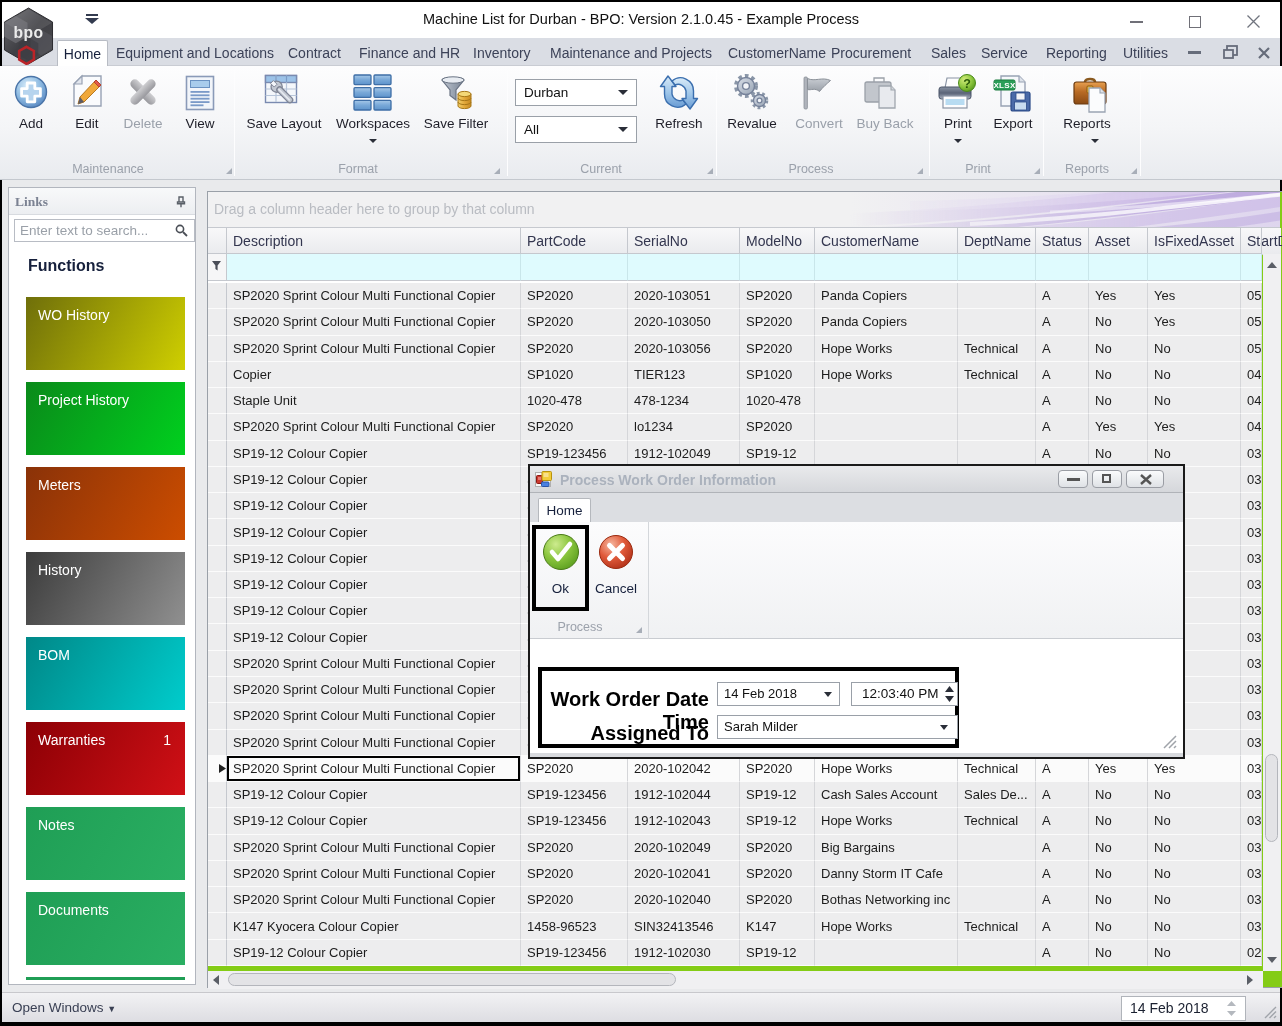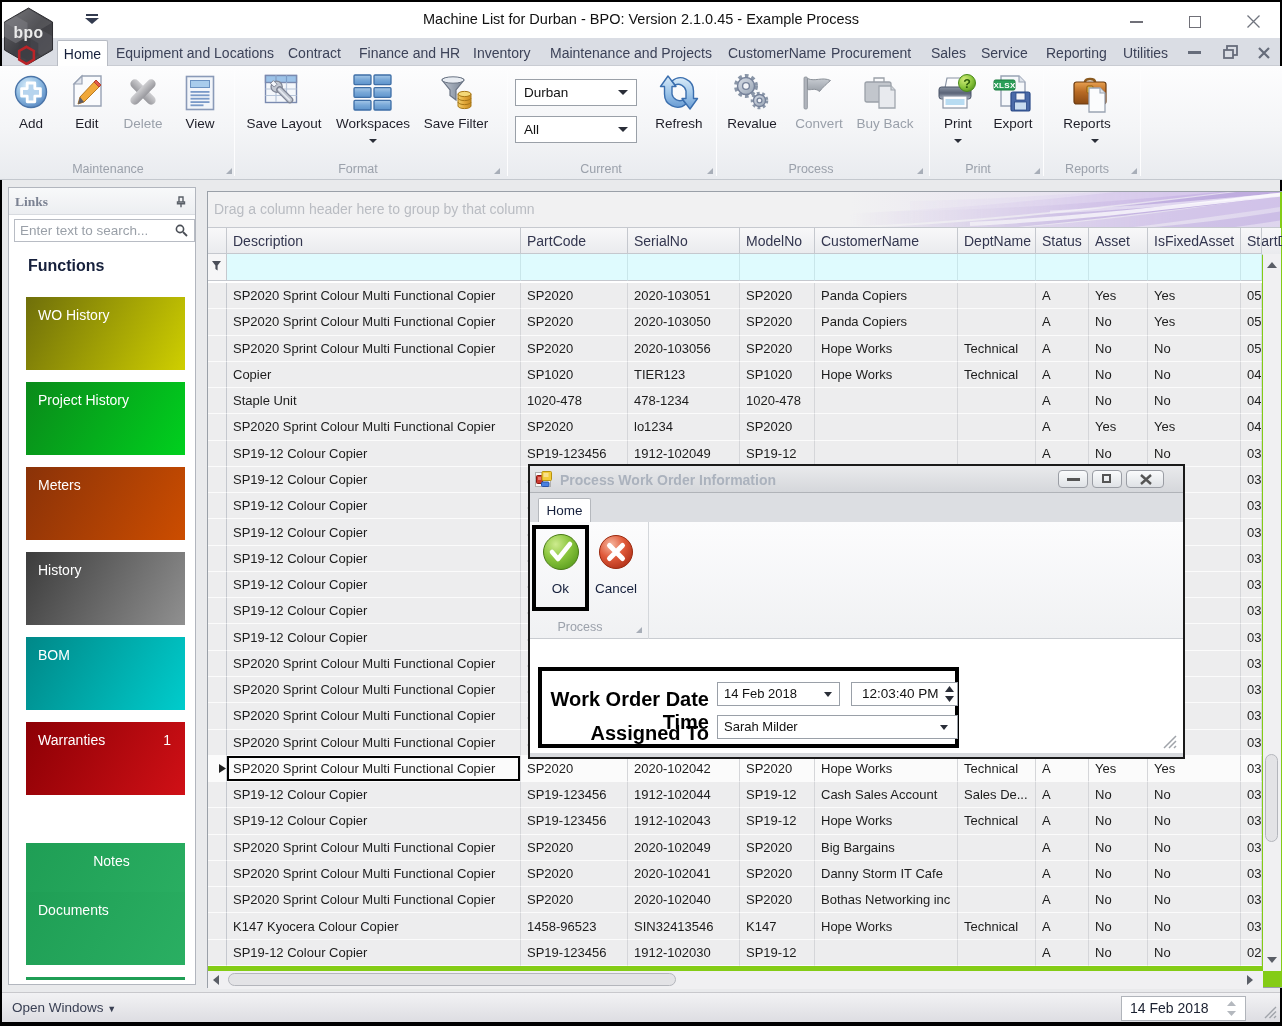--- a/index.html
+++ b/index.html
@@ -365,21 +365,21 @@
           <path d="M8 8 L12 12" stroke="#4a4e56" stroke-width="1.8"></path>
         </svg>
     </div>
     <div id="functions">Functions</div>
     <div class="fbtn" style="top:194px; background:linear-gradient(120deg,#0a8a1a,#00d01e);">Project History</div>
     <div class="fbtn" style="top:109px; background:linear-gradient(120deg,#6f6f0a,#cfcf00);">WO History</div>
     <div class="fbtn" style="top:279px; background:linear-gradient(120deg,#8a3208,#cc4d00);">Meters</div>
     <div class="fbtn" style="top:364px; background:linear-gradient(120deg,#3c3c3c,#909090);">History</div>
     <div class="fbtn" style="top:449px; background:linear-gradient(120deg,#008888,#00cccc);">BOM</div>
     <div class="fbtn" style="top:534px; background:linear-gradient(120deg,#8c0005,#d01016);">Warranties<span style="position:absolute; right:14px;">1</span></div>
-    <div class="fbtn" style="top:655px; background:linear-gradient(120deg,#1f9e55,#2aaf62);text-align:center;">Notes</div>
+    <div class="fbtn" style="top:619px; background:linear-gradient(120deg,#1f9e55,#2aaf62);">Notes</div>
     <div class="fbtn" style="top:704px; background:linear-gradient(120deg,#1f9e55,#2aaf62);">Documents</div>
     <div style="position:absolute; left:17px; top:789px; width:159px; height:3px; background:#1f9e55;"></div>
   </div>
 
   <div id="grid">
     <div id="grouppanel">
       <svg width="430" height="36" style="position:absolute; right:0; top:0;" viewBox="0 0 430 36" preserveAspectRatio="none">
         <rect x="0" y="0" width="430" height="36" fill="url(#pw)"></rect>
         <defs>
           <linearGradient id="pw" x1="0" y1="0" x2="1" y2="0">

